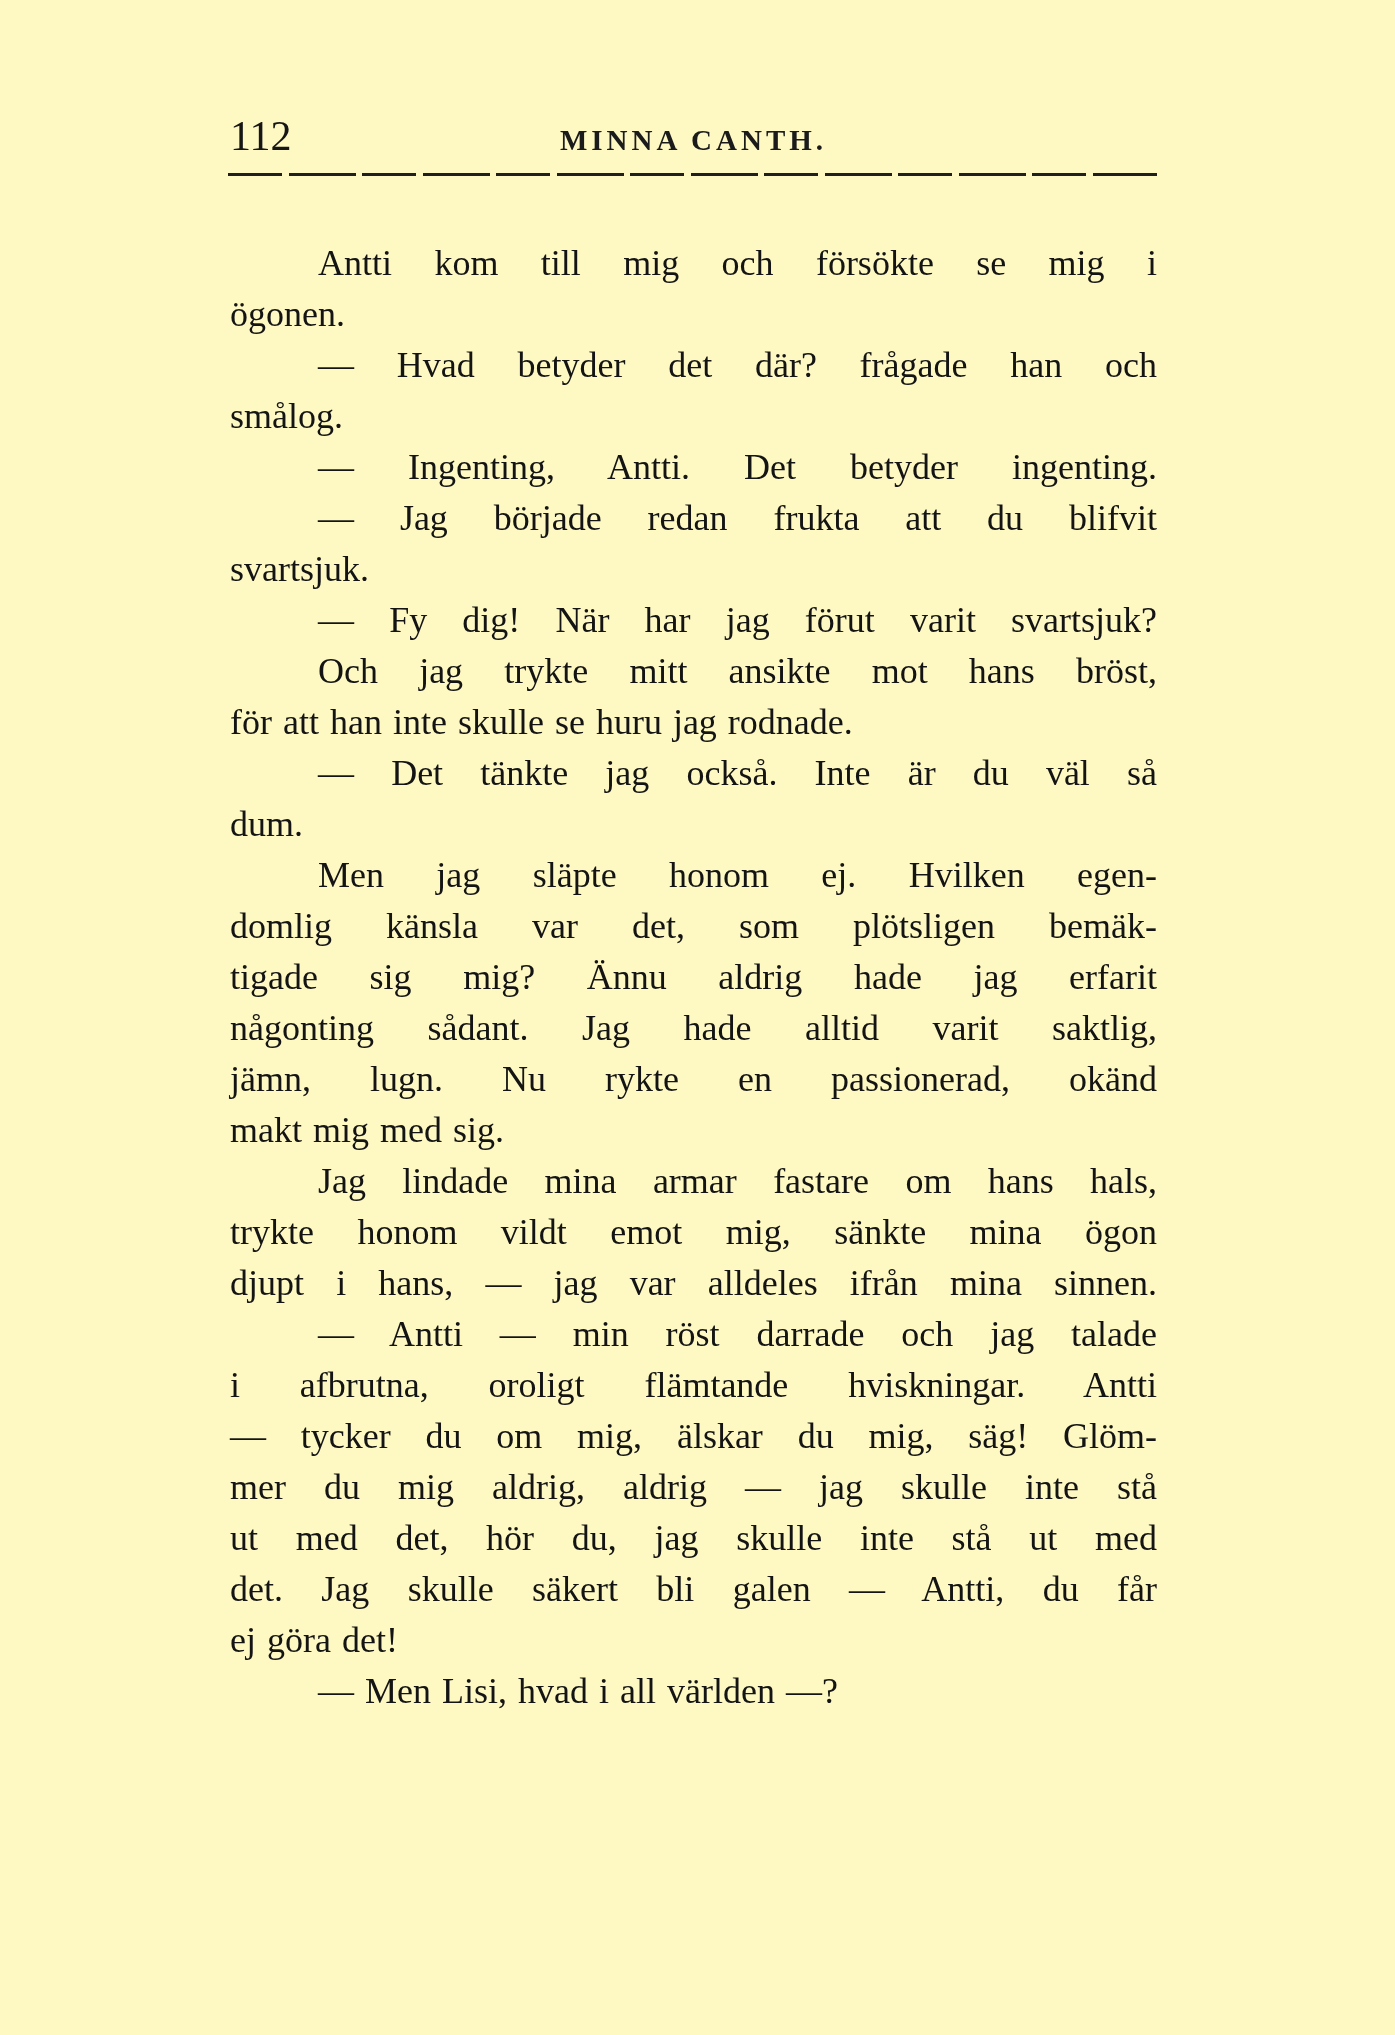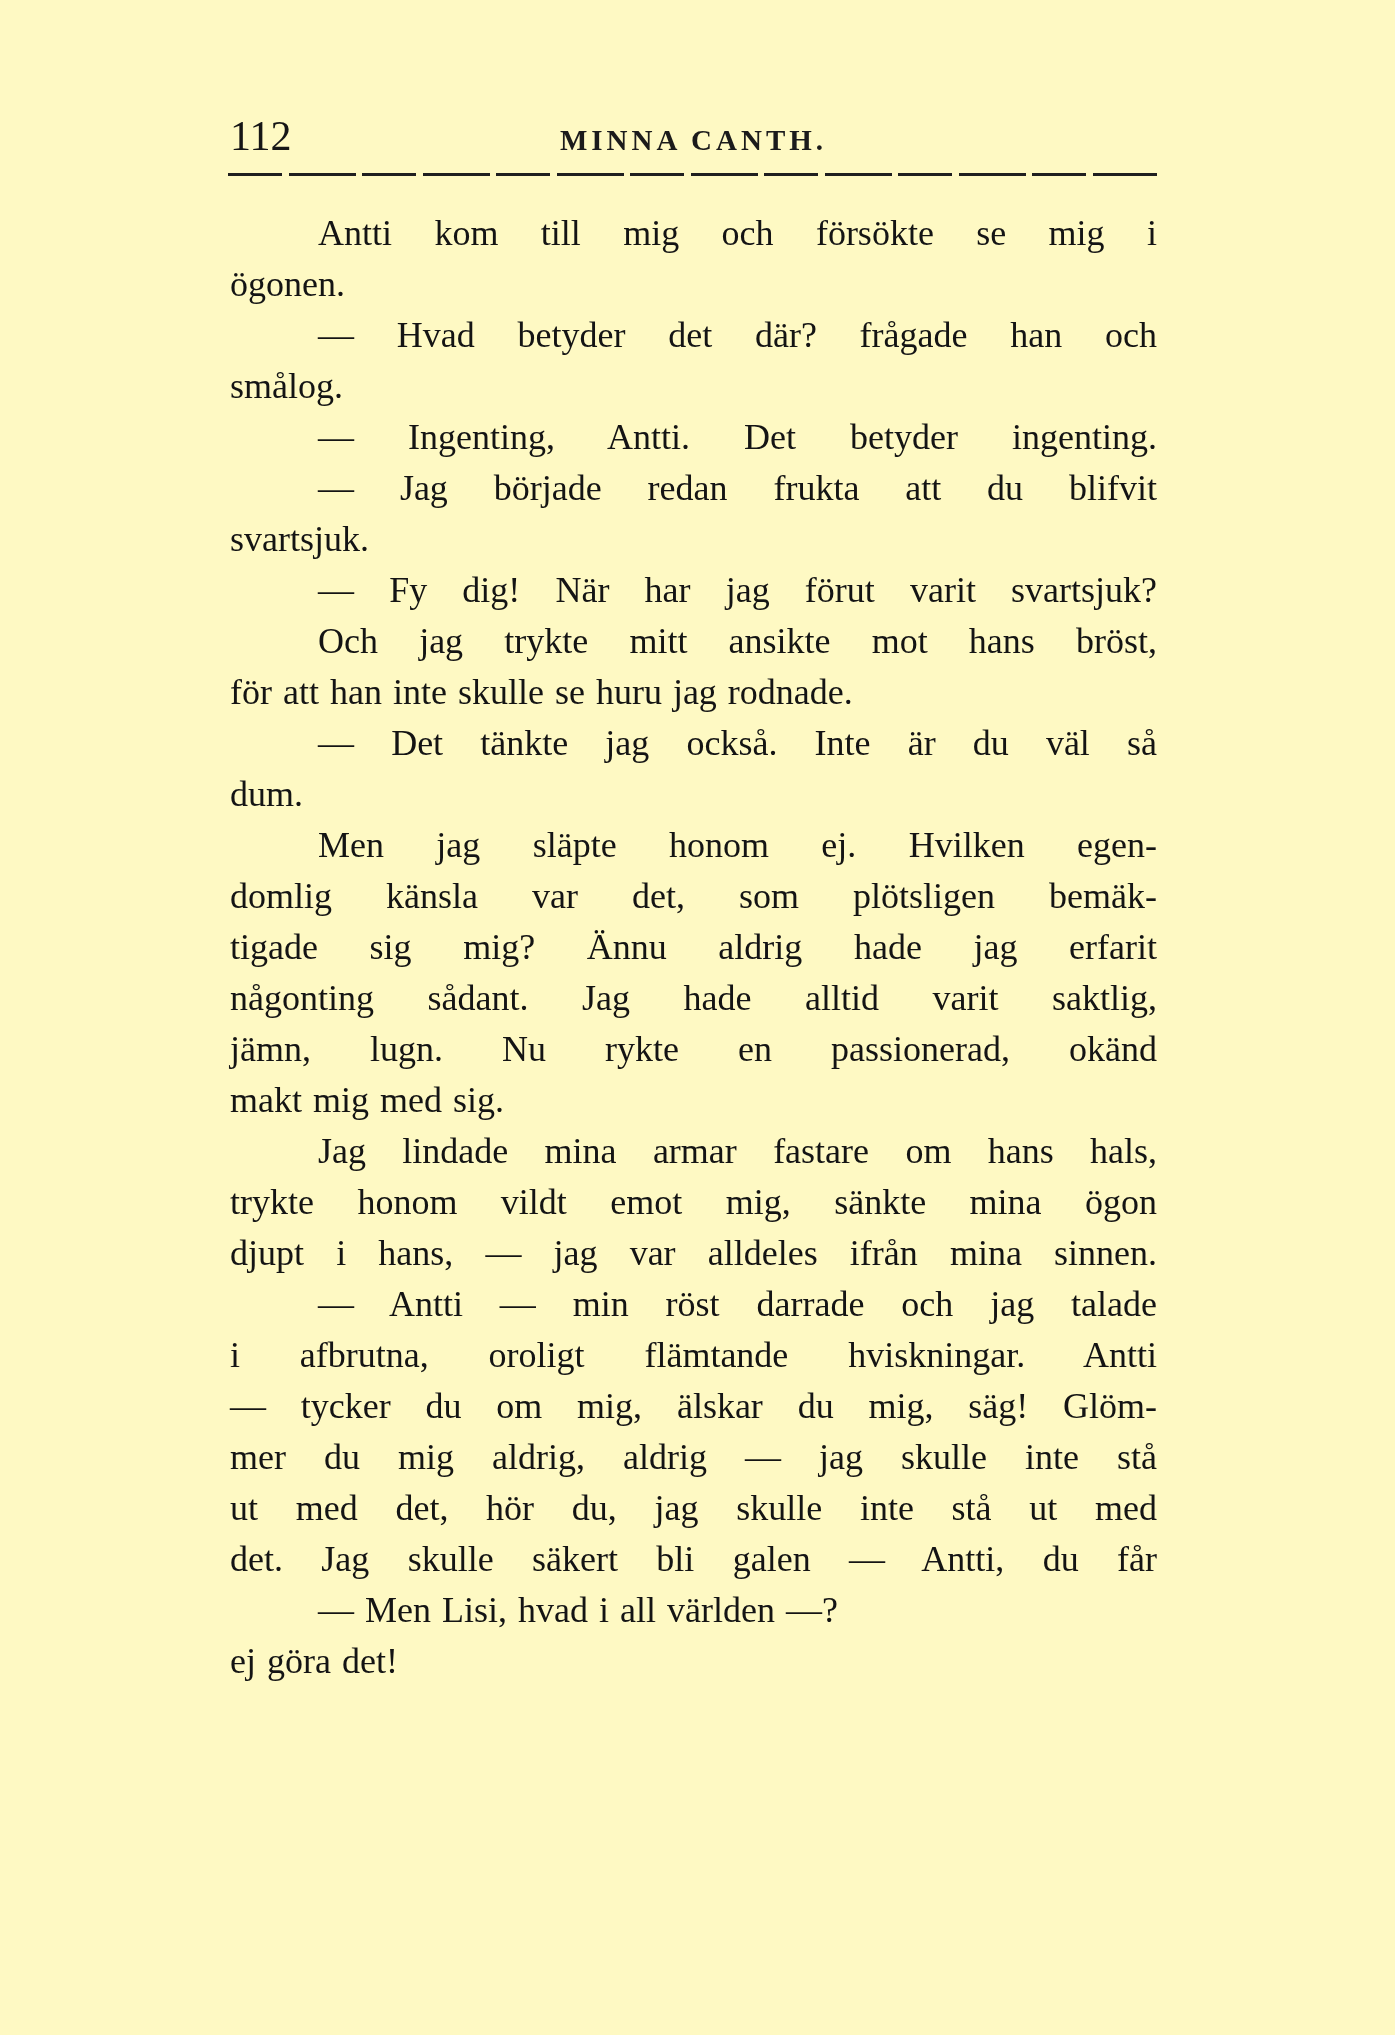--- a/index.html
+++ b/index.html
@@ -46,21 +46,21 @@
       90deg,
       #1f1f1f 0px, #1f1f1f 54px,
       rgba(0,0,0,0) 54px, rgba(0,0,0,0) 61px,
       #1f1f1f 61px, #1f1f1f 128px,
       rgba(0,0,0,0) 128px, rgba(0,0,0,0) 134px
     );
   }
   .page-body {
     position: absolute;
     left: 230px;
-    top: 208px;
+    top: 238px;
     width: 927px;
     font-size: 36px;
     line-height: 51px;
     word-spacing: 2px;
     color: #141414;
   }
   .line {
     width: 100%;
   }
   .line.justify {
@@ -108,17 +108,17 @@
     <div class="line left">makt mig med sig.</div>
     <div class="line justify indent">Jag lindade mina armar fastare om hans hals,</div>
     <div class="line justify">trykte honom vildt emot mig, sänkte mina ögon</div>
     <div class="line justify">djupt i hans, — jag var alldeles ifrån mina sinnen.</div>
     <div class="line justify indent">— Antti — min röst darrade och jag talade</div>
     <div class="line justify">i afbrutna, oroligt flämtande hviskningar. Antti</div>
     <div class="line justify">— tycker du om mig, älskar du mig, säg! Glöm-</div>
     <div class="line justify">mer du mig aldrig, aldrig — jag skulle inte stå</div>
     <div class="line justify">ut med det, hör du, jag skulle inte stå ut med</div>
     <div class="line justify">det. Jag skulle säkert bli galen — Antti, du får</div>
+    <div class="line left">ej göra det!</div>
     <div class="line left indent">— Men Lisi, hvad i all världen —?</div>
-    <div class="line left">ej göra det!</div>
   </div>
 
 </div>
 
 </body></html>

